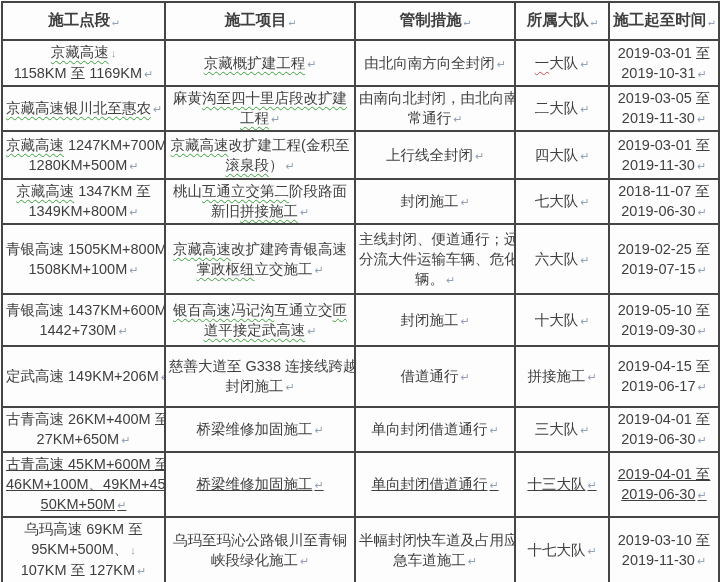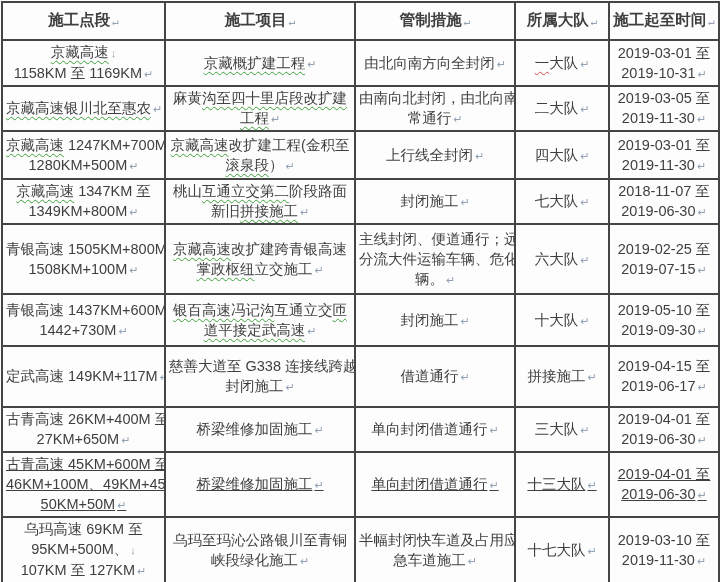--- a/index.html
+++ b/index.html
@@ -225,21 +225,21 @@
           <td>
             <div class="line"><span class="seg">十大队</span><span class="fmt-mark">↵</span></div>
           </td>
           <td>
             <div class="line"><span class="seg">2019-05-10 至</span></div>
             <div class="line"><span class="seg">2019-09-30</span><span class="fmt-mark">↵</span></div>
           </td>
         </tr>
         <tr>
           <td>
-            <div class="line"><span class="seg">定武高速 149KM+117M</span><span class="fmt-mark">↵</span></div>
+            <div class="line"><span class="seg">定武高速 149KM+206M</span><span class="fmt-mark">↵</span></div>
           </td>
           <td>
             <div class="line"><span class="seg">慈善大道至 G338 连接线跨越</span></div>
             <div class="line"><span class="seg">封闭施工</span><span class="fmt-mark">↵</span></div>
           </td>
           <td>
             <div class="line"><span class="seg">借道通行</span><span class="fmt-mark">↵</span></div>
           </td>
           <td>
             <div class="line"><span class="seg">拼接施工</span><span class="fmt-mark">↵</span></div>

